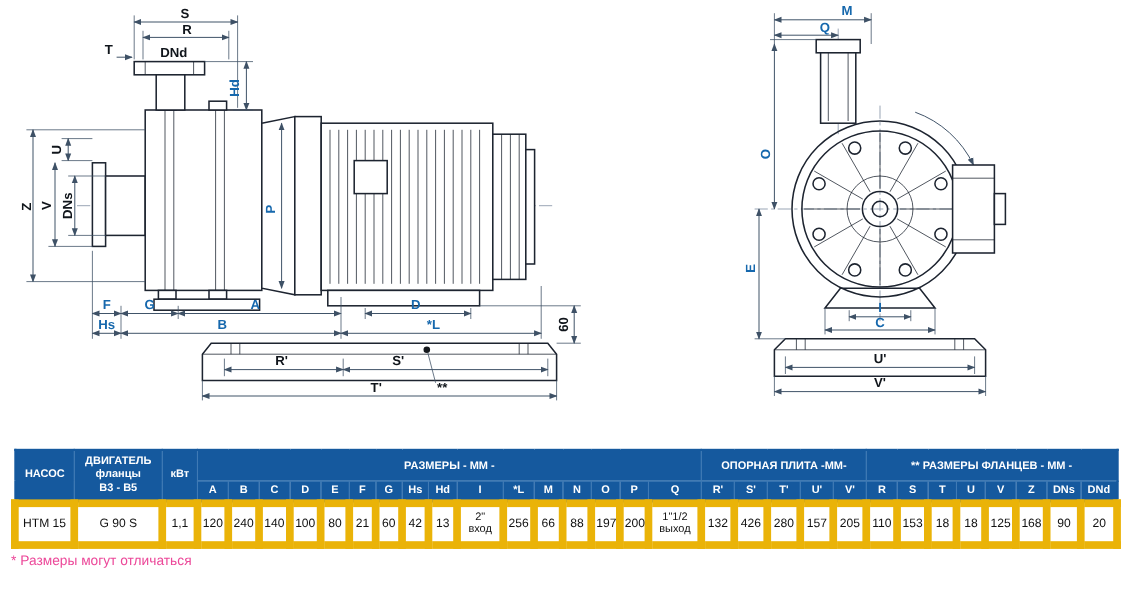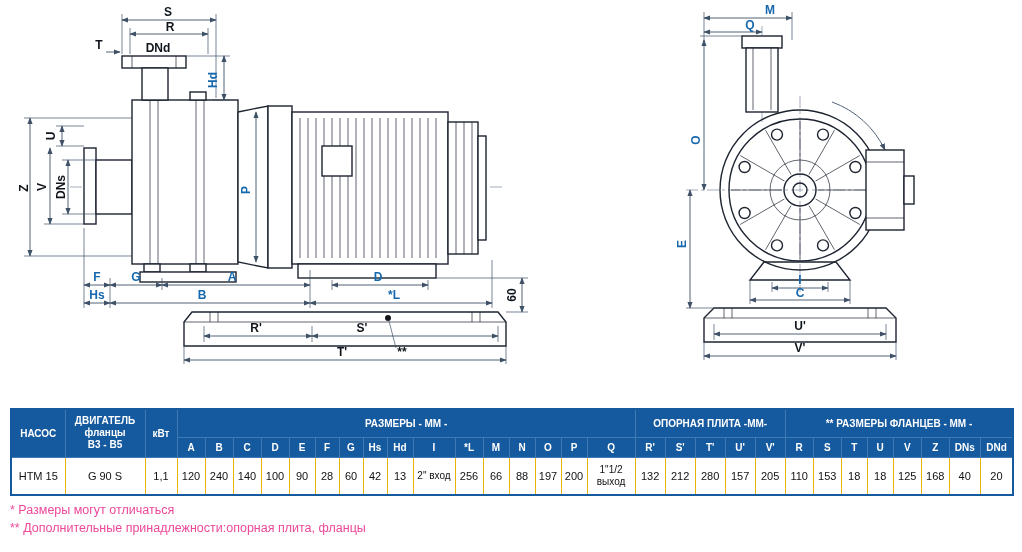--- a/index.html
+++ b/index.html
@@ -16,21 +16,21 @@
   .ext { stroke:#3e5166; stroke-width:0.7; fill:none; }
   .dr  { stroke:#1d2430; stroke-width:1.4; fill:none; }
   .drf { stroke:#1d2430; stroke-width:1.4; fill:#fff; }
   .thin{ stroke:#1d2430; stroke-width:0.7; fill:none; }
   .cl  { stroke:#7b8aa0; stroke-width:0.7; fill:none; stroke-dasharray:12 3 3 3; }
 
   table.spec-table { position:absolute; top:408px; left:10px; width:1002px;
     border-collapse:collapse; table-layout:fixed; border:2px solid #15599e; }
   .spec-table th { background:#15599e; color:#fff; border:1px solid #3f7ab5;
     font-size:10px; font-weight:bold; text-align:center; vertical-align:middle; padding:2px 1px; }
-  .spec-table td { background:#fff; color:#111; border:1px solid #eab308;
+  .spec-table td { background:#fff; color:#111; border:7px solid #eab308;
     font-size:11px; text-align:center; vertical-align:middle; padding:1px; }
   .spec-table thead tr.r1 { height:28px; }
   .spec-table thead tr.r2 { height:20px; }
   .spec-table tbody tr { height:38px; }
   .spec-table th.pre { white-space:pre-line; font-size:10px; line-height:1.2; }
   .spec-table td.sm { font-size:10px; line-height:1.15; }
 
   .footnotes { position:absolute; left:10px; top:503px; font-size:12.5px; color:#ec4899; }
   .footnotes div { margin-bottom:4px; }
 </style>
@@ -352,47 +352,46 @@
     </thead>
     <tbody>
       <tr>
         <td>HTM 15</td>
         <td>G 90 S</td>
         <td>1,1</td>
         <td>120</td>
         <td>240</td>
         <td>140</td>
         <td>100</td>
-        <td>90</td>
-        <td>28</td>
+        <td>80</td>
+        <td>21</td>
         <td>60</td>
         <td>42</td>
         <td>13</td>
         <td class="sm">2" вход</td>
         <td>256</td>
         <td>66</td>
         <td>88</td>
         <td>197</td>
         <td>200</td>
         <td class="sm">1"1/2 выход</td>
         <td>132</td>
-        <td>212</td>
+        <td>426</td>
         <td>280</td>
         <td>157</td>
         <td>205</td>
         <td>110</td>
         <td>153</td>
         <td>18</td>
         <td>18</td>
         <td>125</td>
         <td>168</td>
-        <td>40</td>
+        <td>90</td>
         <td>20</td>
       </tr>
     </tbody>
   </table>
 
   <div class="footnotes">
     <div>* Размеры могут отличаться</div>
-    <div>** Дополнительные принадлежности:опорная плита, фланцы</div>
   </div>
 
 </div>
 
 </body></html>

